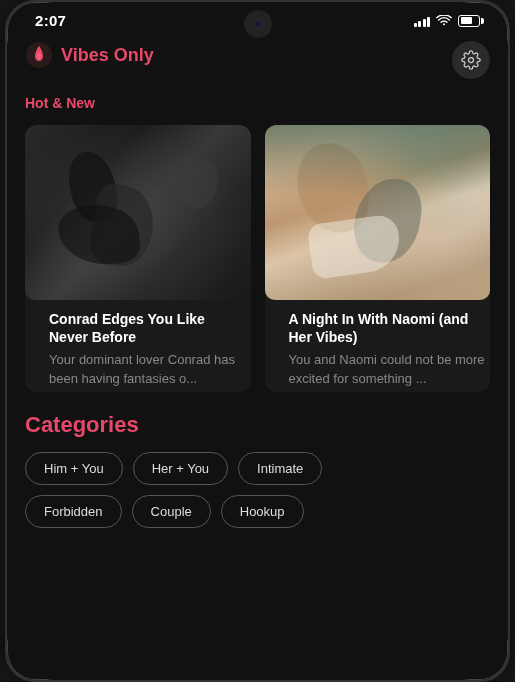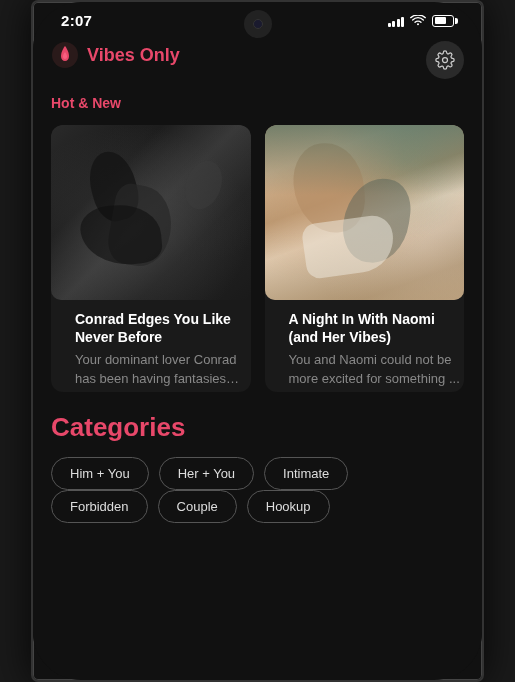--- a/index.html
+++ b/index.html
@@ -11,24 +11,24 @@
     body {
       background: #1a1a1a;
       display: flex;
       justify-content: center;
       align-items: center;
       min-height: 100vh;
       font-family: -apple-system, BlinkMacSystemFont, 'Segoe UI', sans-serif;
     }
 
     .phone-frame {
-      width: 453px;
+      width: 505px;
       height: 682px;
       background: #111;
-      border-radius: 7px;
+      border-radius: 30px;
       position: relative;
       overflow: hidden;
       border: 2px solid #333;
       box-shadow: 0 0 40px rgba(0,0,0,0.8), inset 0 0 0 1px #444;
     }
 
     .phone-inner {
       width: 100%;
       height: 100%;
       background: #111;
@@ -325,29 +325,29 @@
       line-height: 1.4;
       display: -webkit-box;
       -webkit-line-clamp: 2;
       -webkit-box-orient: vertical;
       overflow: hidden;
     }
 
     
     .categories-title {
       color: #e8486a;
-      font-size: 26px;
+      font-size: 22px;
       font-weight: 700;
       margin-bottom: 14px;
     }
 
     .category-rows {
       display: flex;
       flex-direction: column;
-      gap: 0;
+      gap: 10px;
     }
 
     .category-row {
       display: flex;
       gap: 10px;
     }
 
     .category-chip {
       border: 1.5px solid #555;
       border-radius: 20px;

